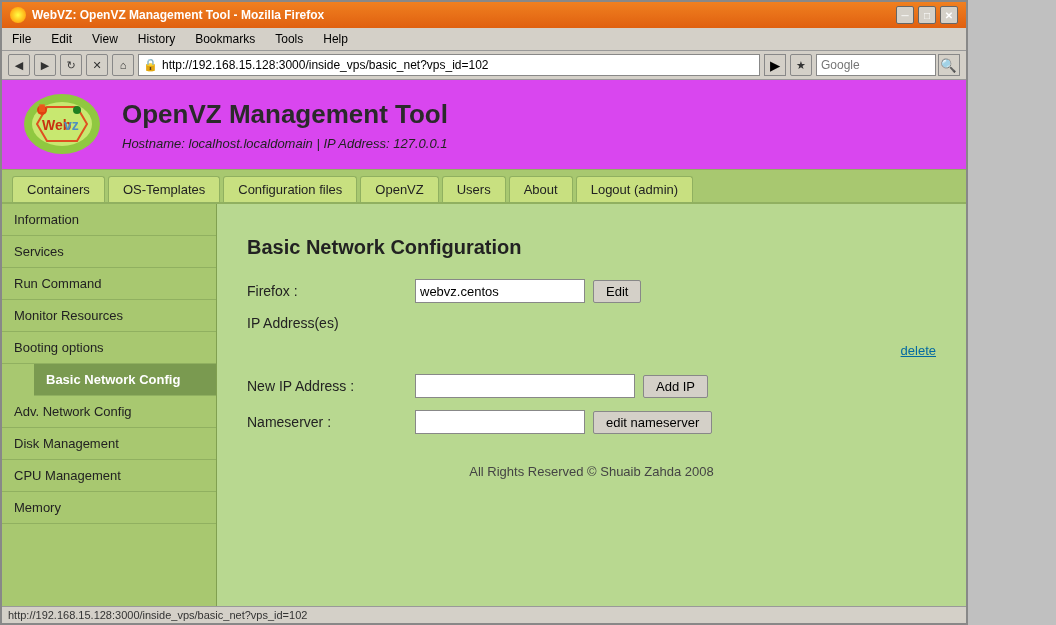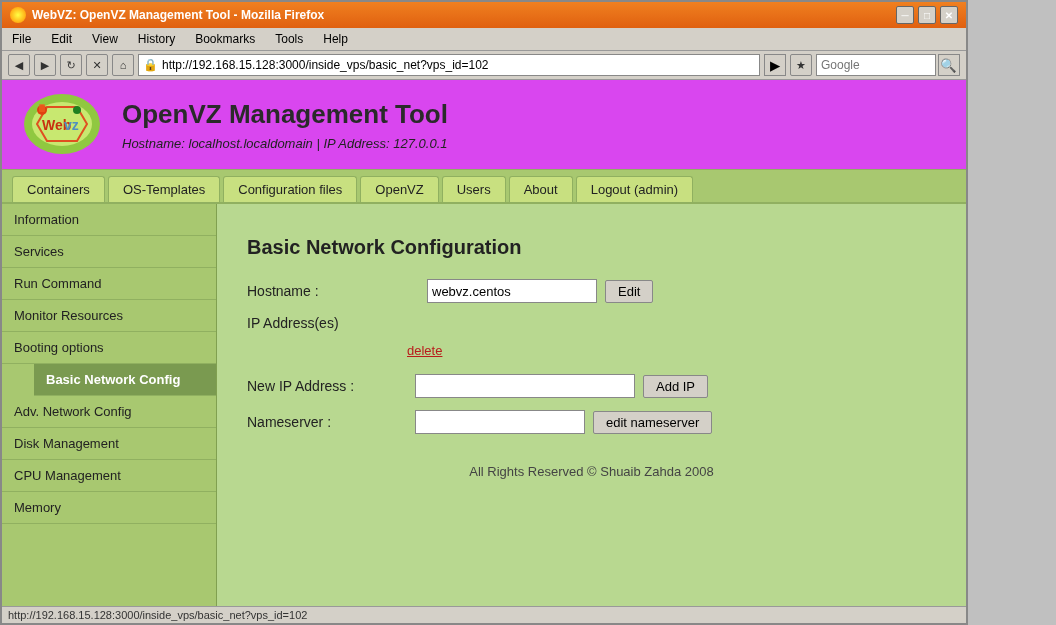--- a/index.html
+++ b/index.html
@@ -53,21 +53,21 @@
     
     .content-area { flex: 1; padding: 32px 30px; background: #b8d890; }
     .page-title { font-size: 20px; font-weight: bold; color: #222; margin-bottom: 20px; }
 
     .form-section { margin-bottom: 16px; }
     .form-row { display: flex; align-items: center; margin-bottom: 12px; gap: 8px; }
     .form-label { font-size: 14px; color: #222; min-width: 160px; }
     .form-input { height: 24px; border: 1px solid #888; padding: 0 4px; font-size: 13px; background: white; }
     .form-btn { padding: 3px 12px; background: #d4d0c8; border: 1px solid #888; cursor: pointer; font-size: 13px; border-radius: 2px; }
 
-    .delete-link { color: #b91c1c; text-decoration: underline; cursor: pointer; margin-left: 160px; display: block; margin-bottom: 8px; }
+    .delete-link { color: #0369a1; text-decoration: underline; cursor: pointer; margin-left: 160px; display: block; margin-bottom: 8px; text-align: right; }
 
     .footer-text { text-align: center; color: #444; font-size: 13px; margin-top: 30px; }
 
     
     .status-bar { background: #d4d0c8; border-top: 1px solid #999; padding: 2px 6px; font-size: 11px; color: #333; }
 
     
     .logo-svg { width: 80px; height: 65px; }
   </style>
 </head>
@@ -166,22 +166,22 @@
         <div class="sidebar-item">Adv. Network Config</div>
         <div class="sidebar-item">Disk Management</div>
         <div class="sidebar-item">CPU Management</div>
         <div class="sidebar-item">Memory</div>
       </div>
 
       <div class="content-area">
         <div class="page-title">Basic Network Configuration</div>
 
         <div class="form-row">
-          <span class="form-label">Hostname :</span>
-          <input class="form-input" style="width: 170px; margin-left: 12px;" type="text" value="webvz.centos">
+          <span class="form-label">Firefox :</span>
+          <input class="form-input" style="width: 170px;" type="text" value="webvz.centos">
           <button class="form-btn">Edit</button>
         </div>
 
         <div class="form-section">
           <div class="form-row">
             <span class="form-label">IP Address(es)</span>
           </div>
           <a class="delete-link">delete</a>
         </div>
 

